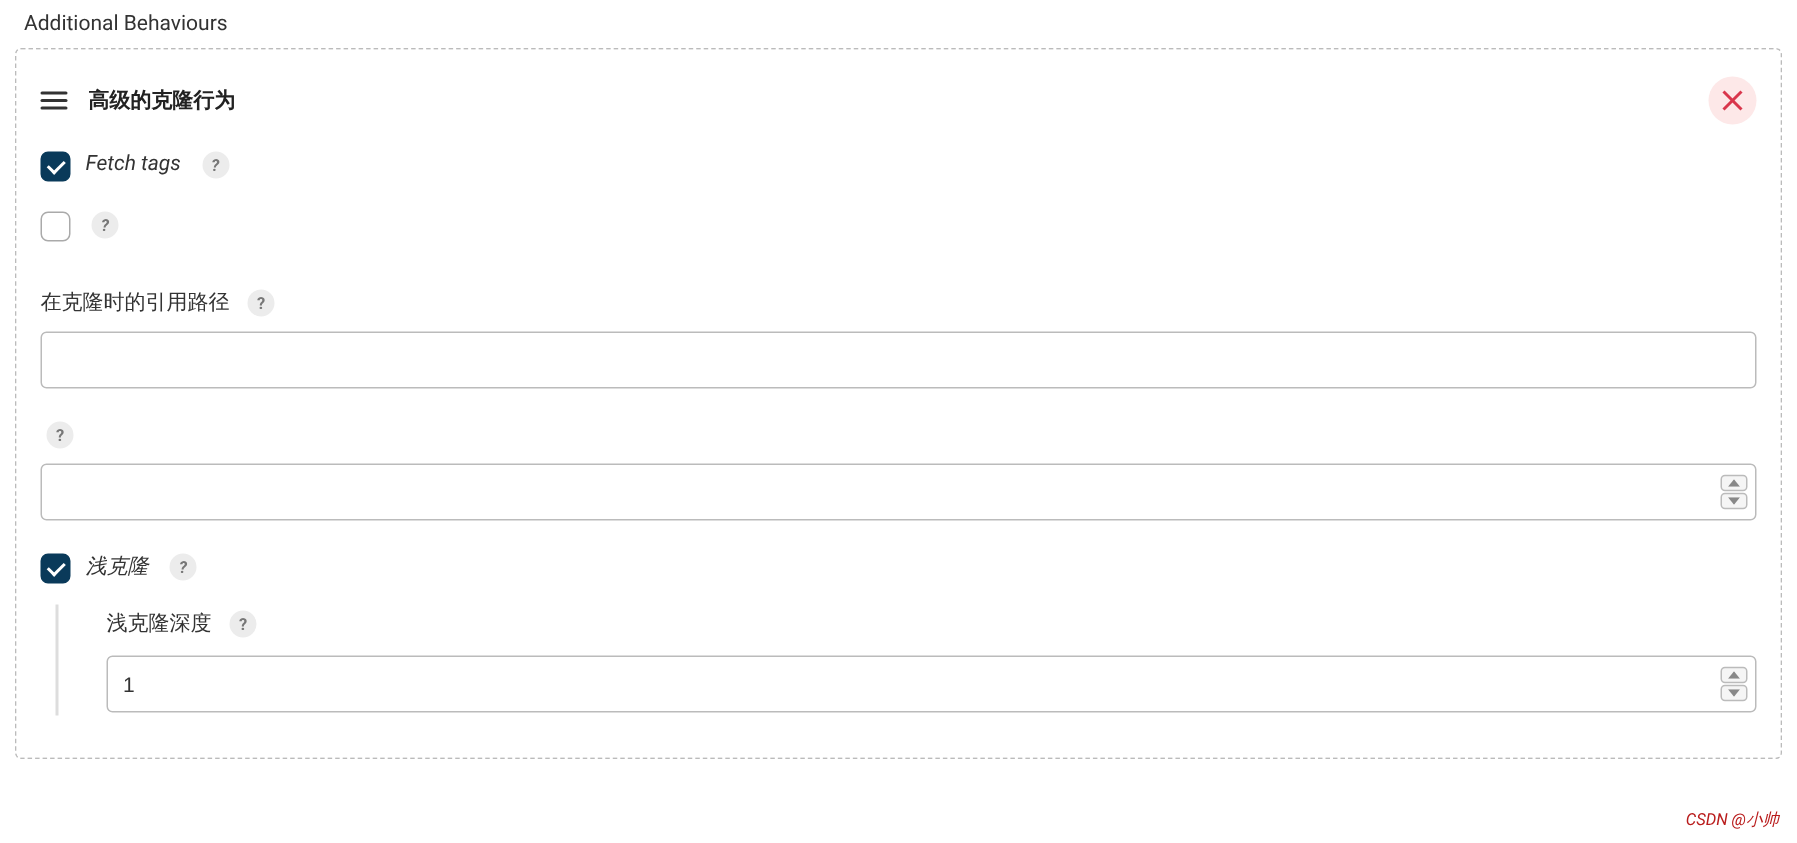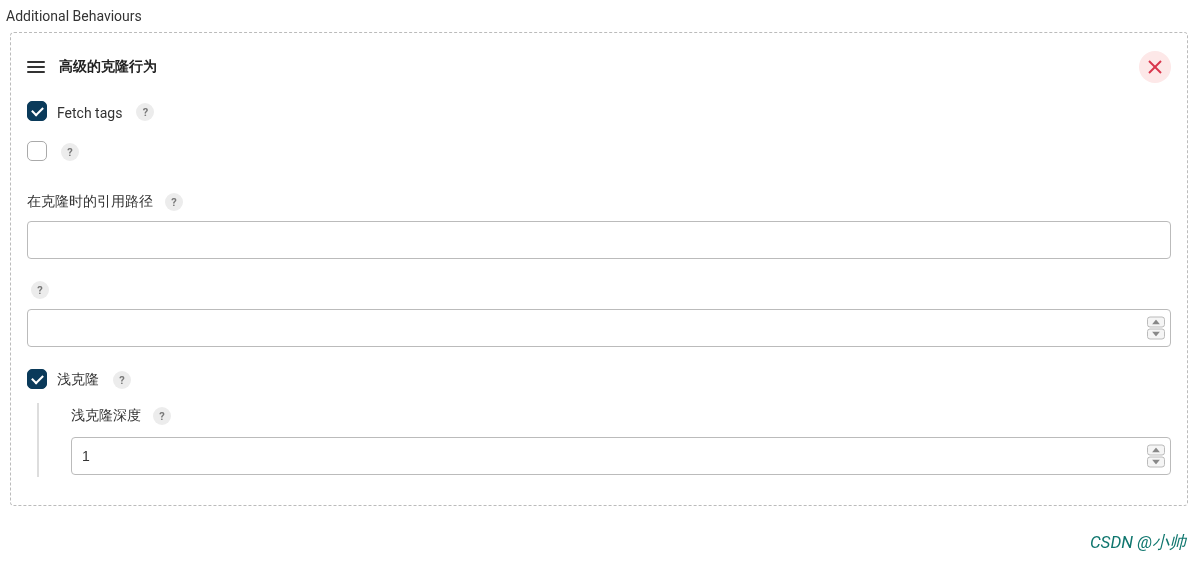--- a/index.html
+++ b/index.html
@@ -8,21 +8,21 @@
       font-size: 14px;
       color: #333;
       background: #fff;
       width: 1198px;
       height: 562px;
       padding: 0;
     }
     .section-label {
       font-size: 14px;
       color: #333;
-      padding: 8px 10px 8px 6px;
+      padding: 8px 10px 8px 16px;
       font-weight: 400;
     }
     .dashed-panel {
       border: 1.5px dashed #bbb;
       border-radius: 4px;
       margin: 0 10px 10px 10px;
       padding: 18px 16px 28px 16px;
       position: relative;
     }
     .panel-header {
@@ -65,23 +65,24 @@
       justify-content: center;
       cursor: pointer;
       border: none;
     }
     .close-btn svg { width: 14px; height: 14px; }
     .form-row {
       margin-bottom: 22px;
     }
     .checkbox-row {
       display: flex;
-      align-items: flex-end;
+      align-items: flex-start;
       gap: 10px;
       margin-bottom: 20px;
+      font-style: italic;
     }
     .checkbox {
       width: 20px;
       height: 20px;
       border-radius: 5px;
       border: 1.5px solid #aaa;
       background: #fff;
       display: inline-flex;
       align-items: center;
       justify-content: center;
@@ -182,22 +183,22 @@
       align-items: center;
       gap: 8px;
       margin-bottom: 12px;
       color: #333;
       font-size: 14px;
     }
     .watermark {
       position: absolute;
       right: 12px;
       bottom: 8px;
-      color: #0f766e;
-      font-size: 17px;
+      color: #b91c1c;
+      font-size: 11px;
       font-style: italic;
       pointer-events: none;
     }
     .spacer-lg { height: 12px; }
   </style>
 </head>
 <body>
 
 <div class="section-label">Additional Behaviours</div>
 

